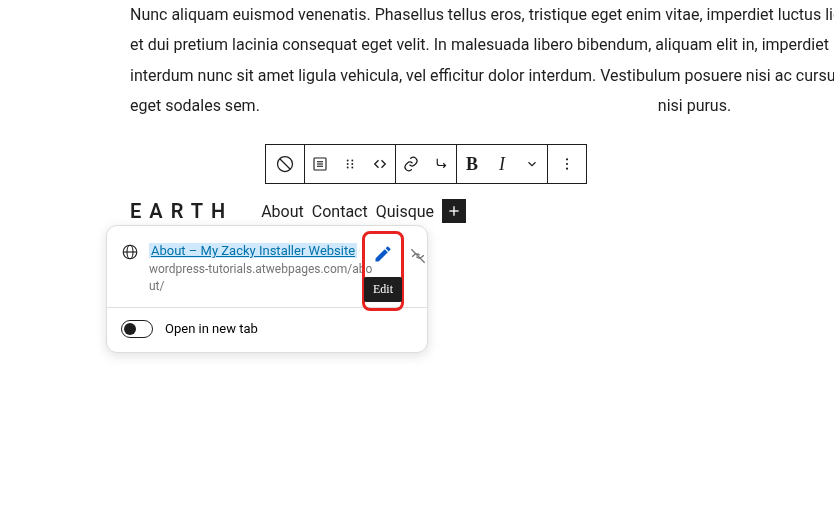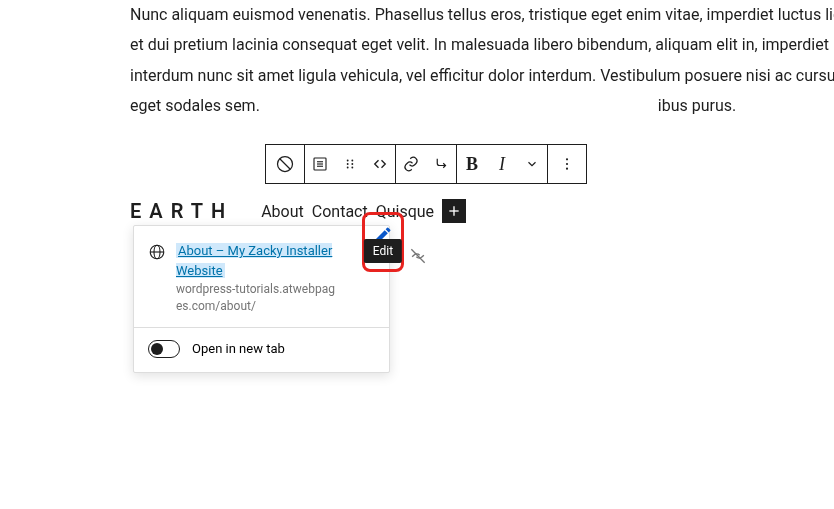--- a/index.html
+++ b/index.html
@@ -86,26 +86,26 @@
     color: #fff;
     display: flex;
     align-items: center;
     justify-content: center;
     cursor: pointer;
   }
 
   
   .popover {
     position: absolute;
-    left: 133px;
+    left: 106px;
     top: 225px;
-    width: 257px;
+    width: 322px;
     background: #fff;
     border: 1px solid #ddd;
-    border-radius: 2px;
+    border-radius: 11px;
     box-shadow: 0 3px 12px rgba(0,0,0,0.12);
     padding: 0;
   }
   .popover-top {
     display: flex;
     align-items: flex-start;
     padding: 14px 12px 12px 14px;
     gap: 10px;
   }
   .globe { flex: 0 0 18px; margin-top: 3px; color: #1e1e1e; }
@@ -135,26 +135,27 @@
     height: 36px;
     display: flex;
     align-items: center;
     justify-content: center;
     cursor: pointer;
     color: #1e1e1e;
   }
   .edit-highlight {
     position: absolute;
     left: 362px;
-    top: 212px;
+    top: 231px;
     width: 42px;
-    height: 60px;
+    height: 80px;
     border: 3px solid #e8231f;
     border-radius: 8px;
     pointer-events: none;
+    font-family: Liberation Serif, serif;
   }
   .edit-highlight .action-btn { margin: 2px auto 0; }
   .tooltip {
     position: absolute;
     left: 50%;
     transform: translateX(-50%);
     bottom: 6px;
     background: #1e1e1e;
     color: #fff;
     font-size: 12px;
@@ -204,21 +205,21 @@
 <body>
 
 <div class="content">
   <p class="para">
     <span class="nowrap" style="display:block">Nunc aliquam euismod venenatis. Phasellus tellus eros, tristique eget enim vitae, imperdiet luctus ligula.</span>
     <span class="nowrap" style="display:block">et dui pretium lacinia consequat eget velit. In malesuada libero bibendum, aliquam elit in, imperdiet urna</span>
     <span class="nowrap" style="display:block">interdum nunc sit amet ligula vehicula, vel efficitur dolor interdum. Vestibulum posuere nisi ac cursus su</span>
     <span class="nowrap" style="display:block">
       <span>eget sodales sem.</span>
       <span style="display:inline-block;width:390px"></span>
-      <span>ibus purus.</span>
+      <span>nisi purus.</span>
     </span>
   </p>
 </div>
 
 <div class="block-toolbar">
   <div class="tb-group">
     <div class="tb-btn">
       <svg width="20" height="20" viewBox="0 0 24 24" fill="none" stroke="currentColor" stroke-width="1.5">
           <circle cx="12" cy="12" r="9"></circle>
           <line x1="6" y1="6" x2="18" y2="18"></line>

